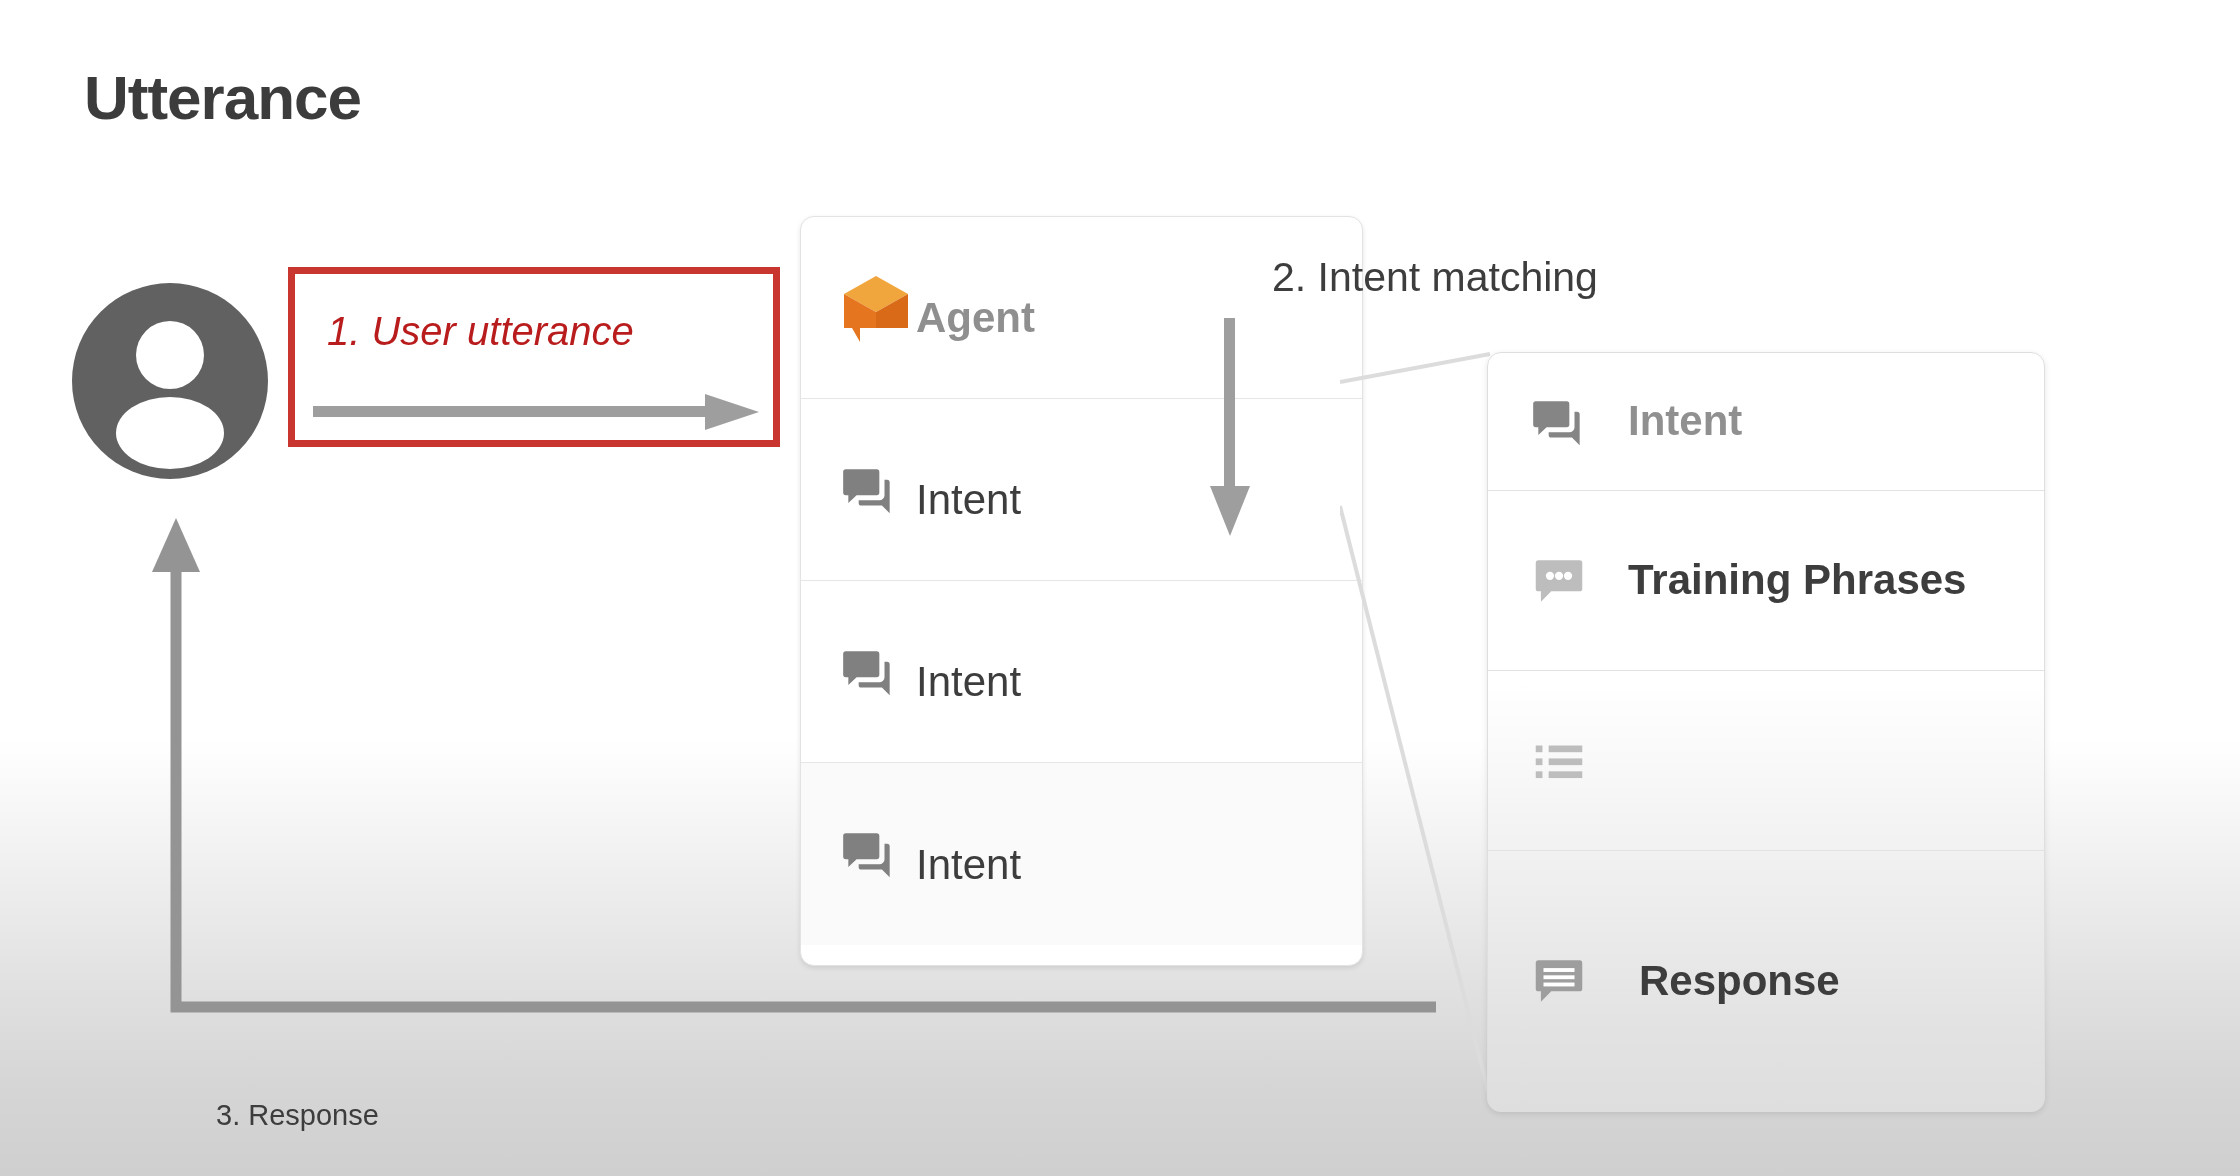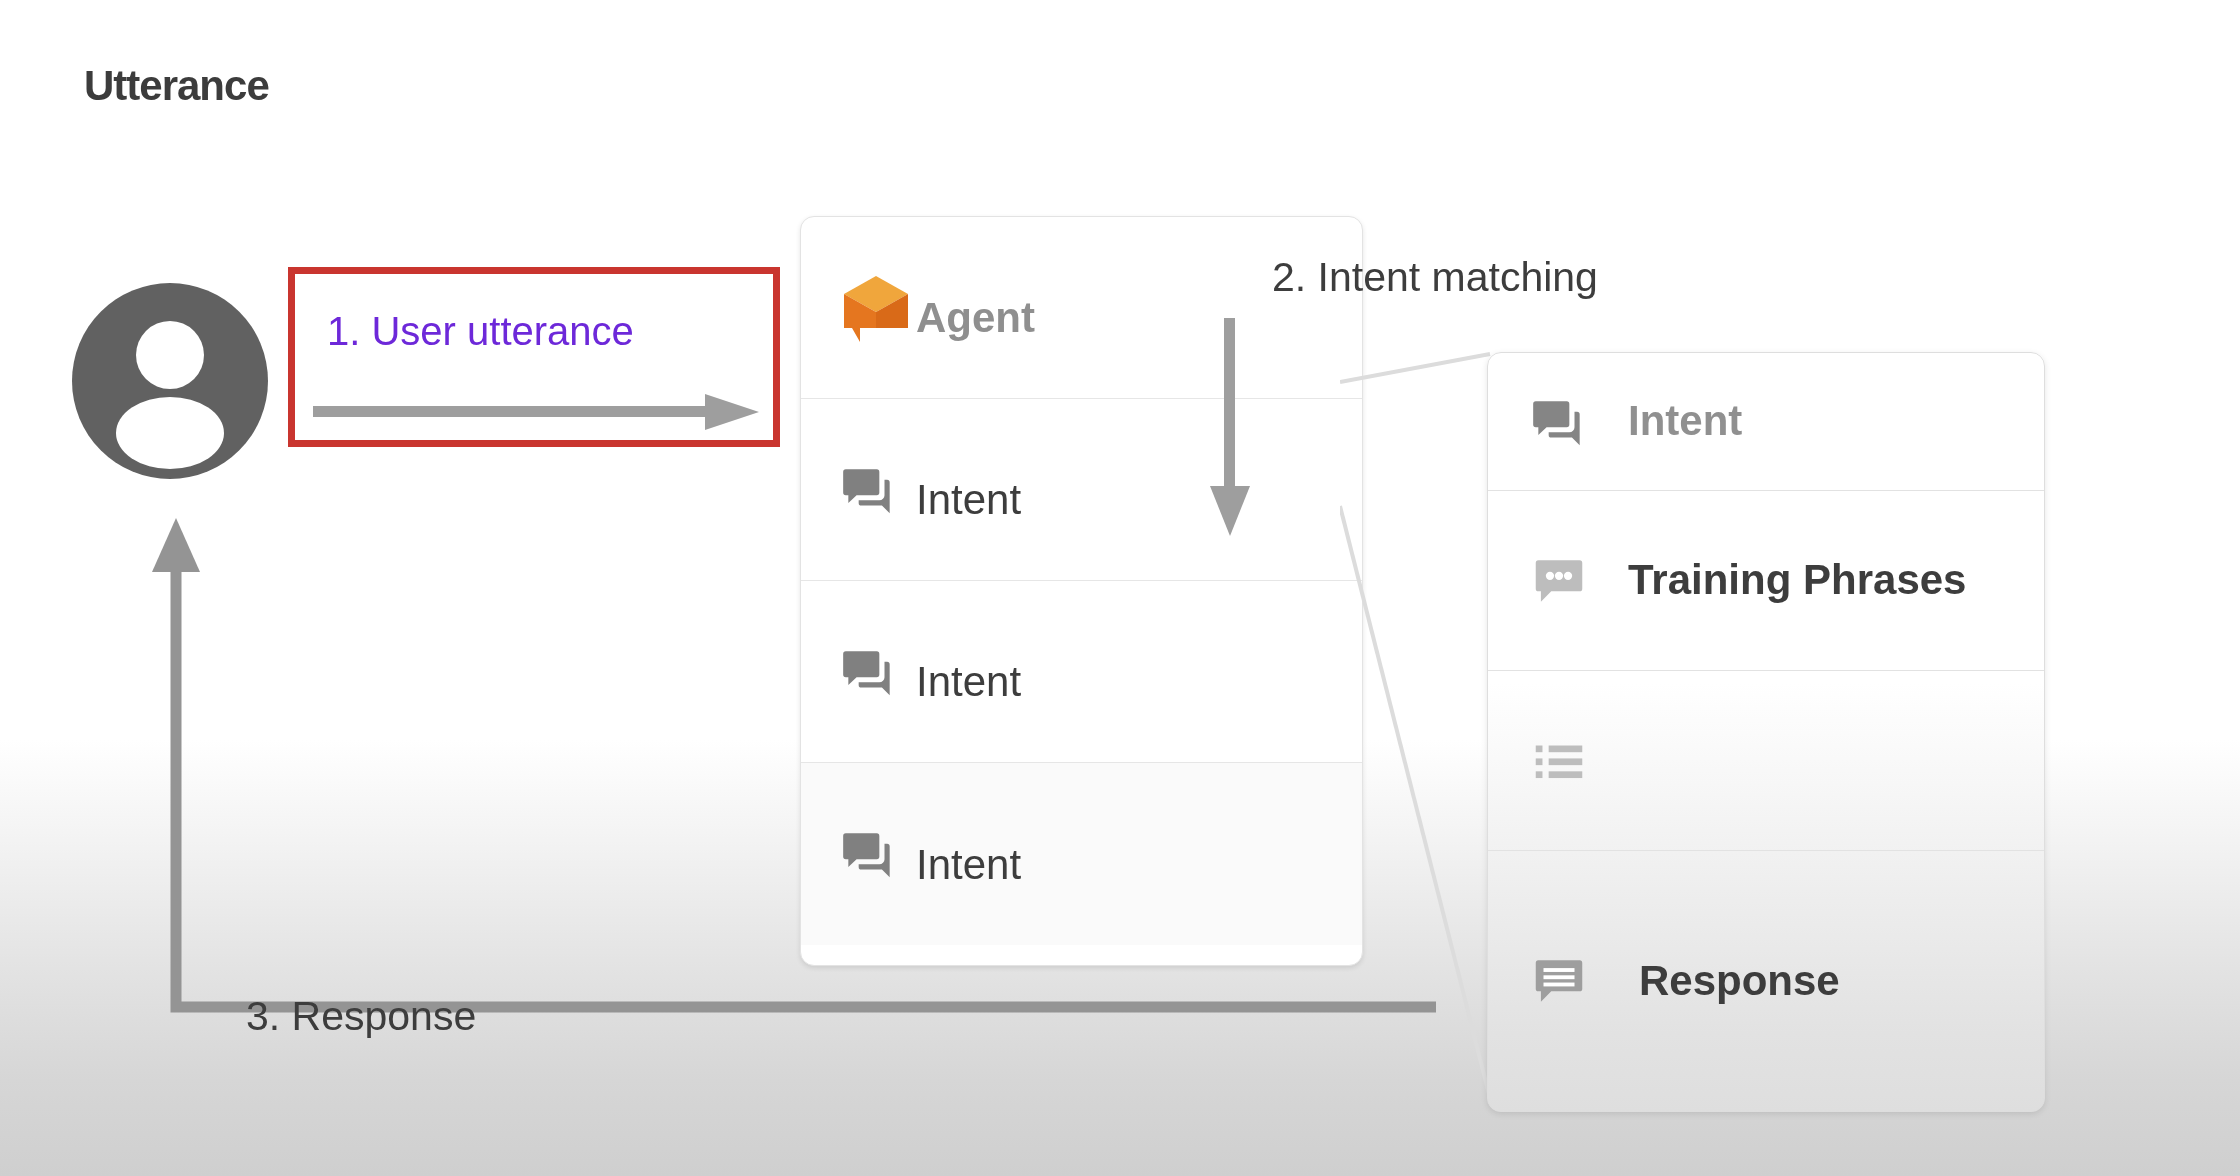--- a/index.html
+++ b/index.html
@@ -20,21 +20,21 @@
         #d6d6d6 1080px,
         #cfcfcf 1176px);
     position: relative;
   }
 
   
   #page-title {
     position: absolute;
     left: 84px;
     top: 62px;
-    font-size: 42px;
+    font-size: 62px;
     font-weight: bold;
     color: #3c3c3c;
     letter-spacing: -1px;
   }
 
   
   #avatar {
     position: absolute;
     left: 72px;
     top: 283px;
@@ -50,22 +50,23 @@
     width: 492px;
     height: 180px;
     border: 7px solid #c9352f;
     background: #ffffff;
   }
   #utterance-label {
     position: absolute;
     left: 32px;
     top: 35px;
     font-size: 40px;
-    color: #6d28d9;
+    color: #b91c1c;
     white-space: nowrap;
+    font-style: italic;
   }
   #utterance-arrow {
     position: absolute;
     left: 18px;
     top: 118px;
     width: 446px;
     height: 40px;
   }
 
   
@@ -179,25 +180,24 @@
   #response-path {
     position: absolute;
     left: 140px;
     top: 510px;
     width: 1320px;
     height: 520px;
   }
   #response-label {
     position: absolute;
     left: 216px;
-    top: 993px;
-    font-size: 41px;
+    top: 1099px;
+    font-size: 29px;
     color: #3d3d3d;
     white-space: nowrap;
-    margin-left: 30px;
   }
 
   
   #connectors {
     position: absolute;
     left: 1340px;
     top: 330px;
     width: 200px;
     height: 800px;
     z-index: 1;

